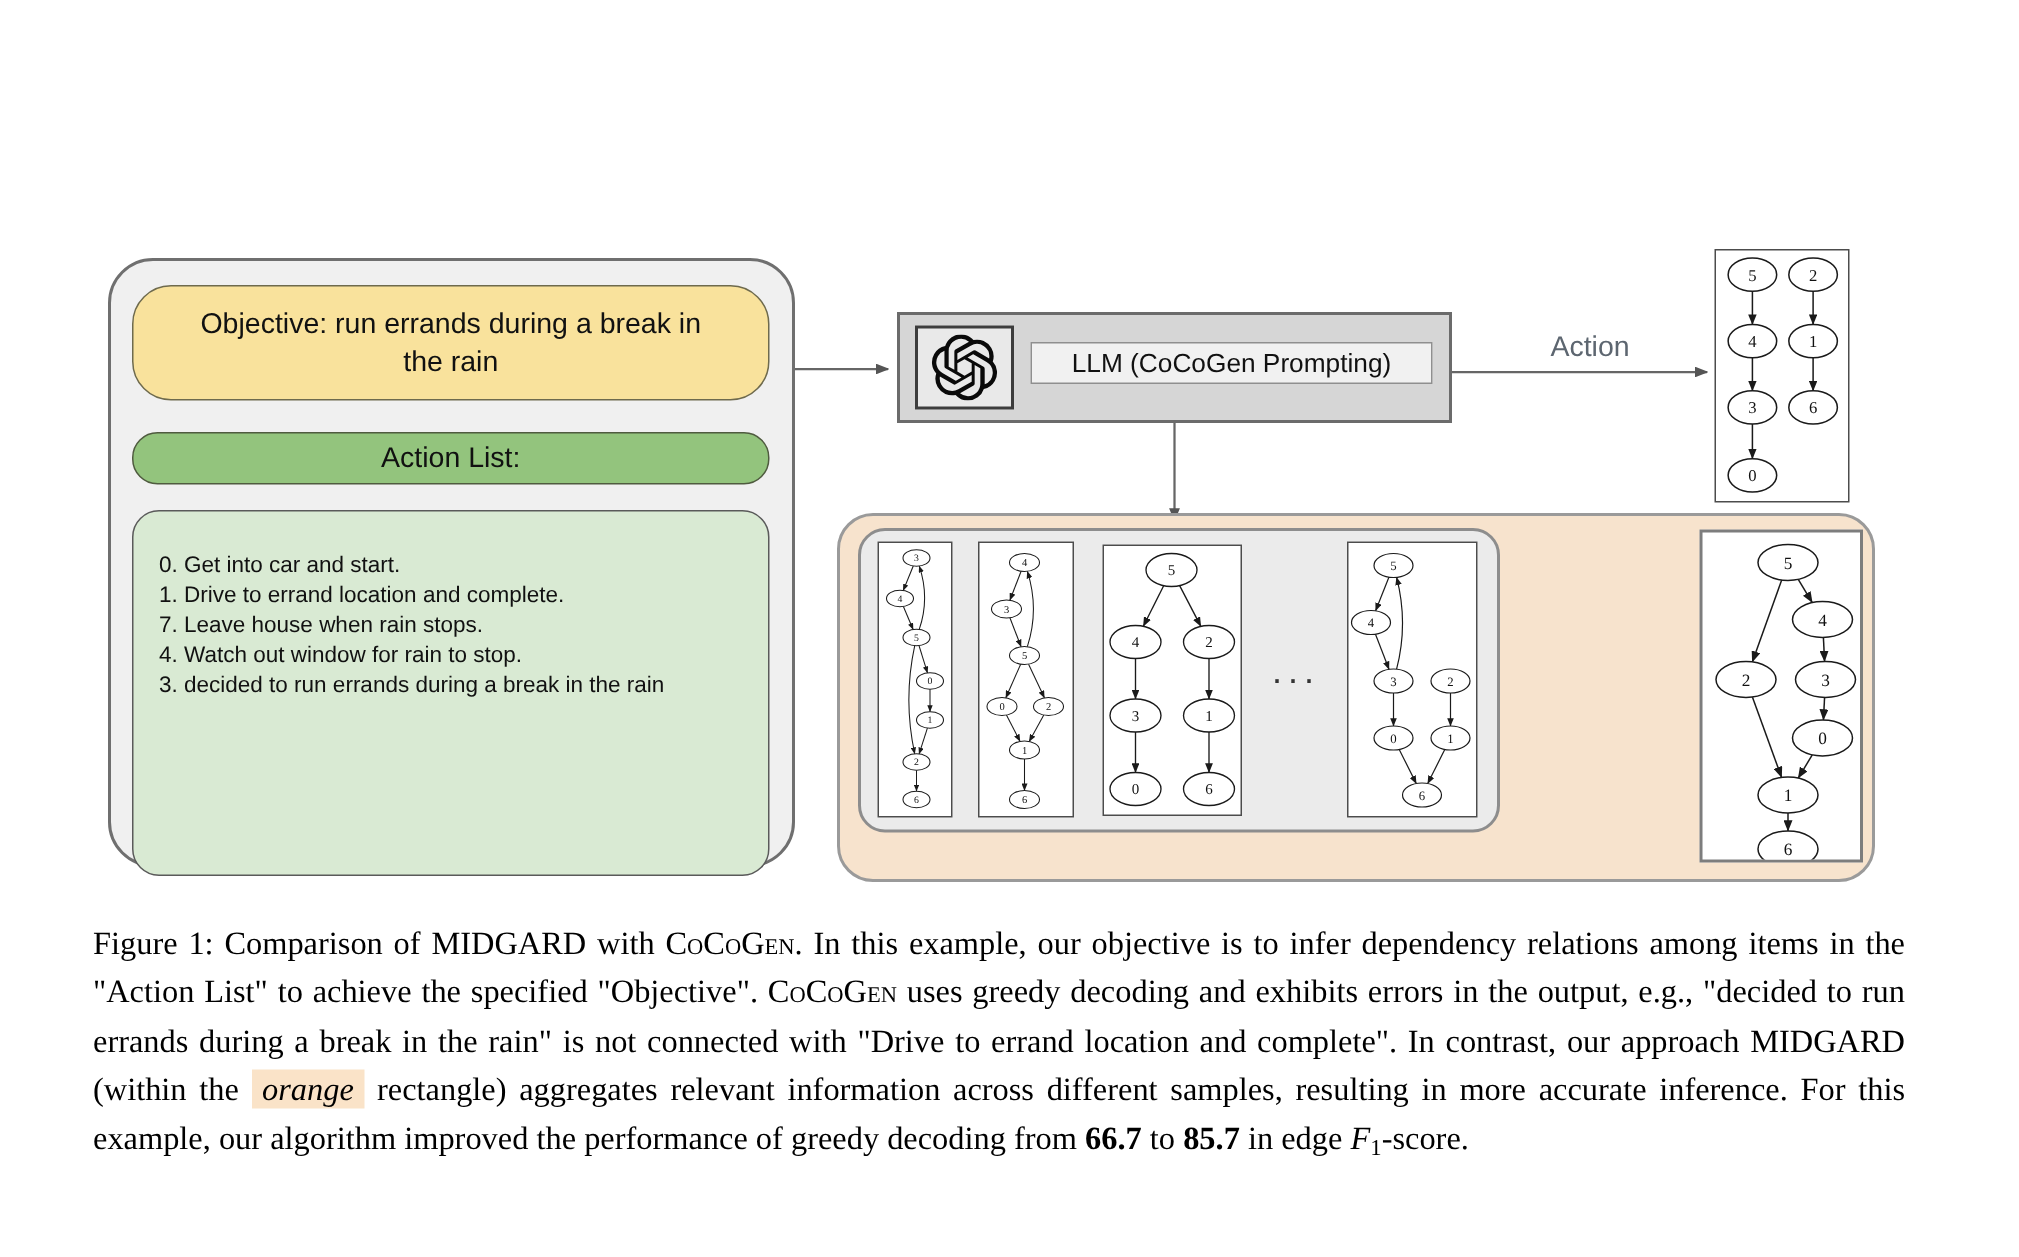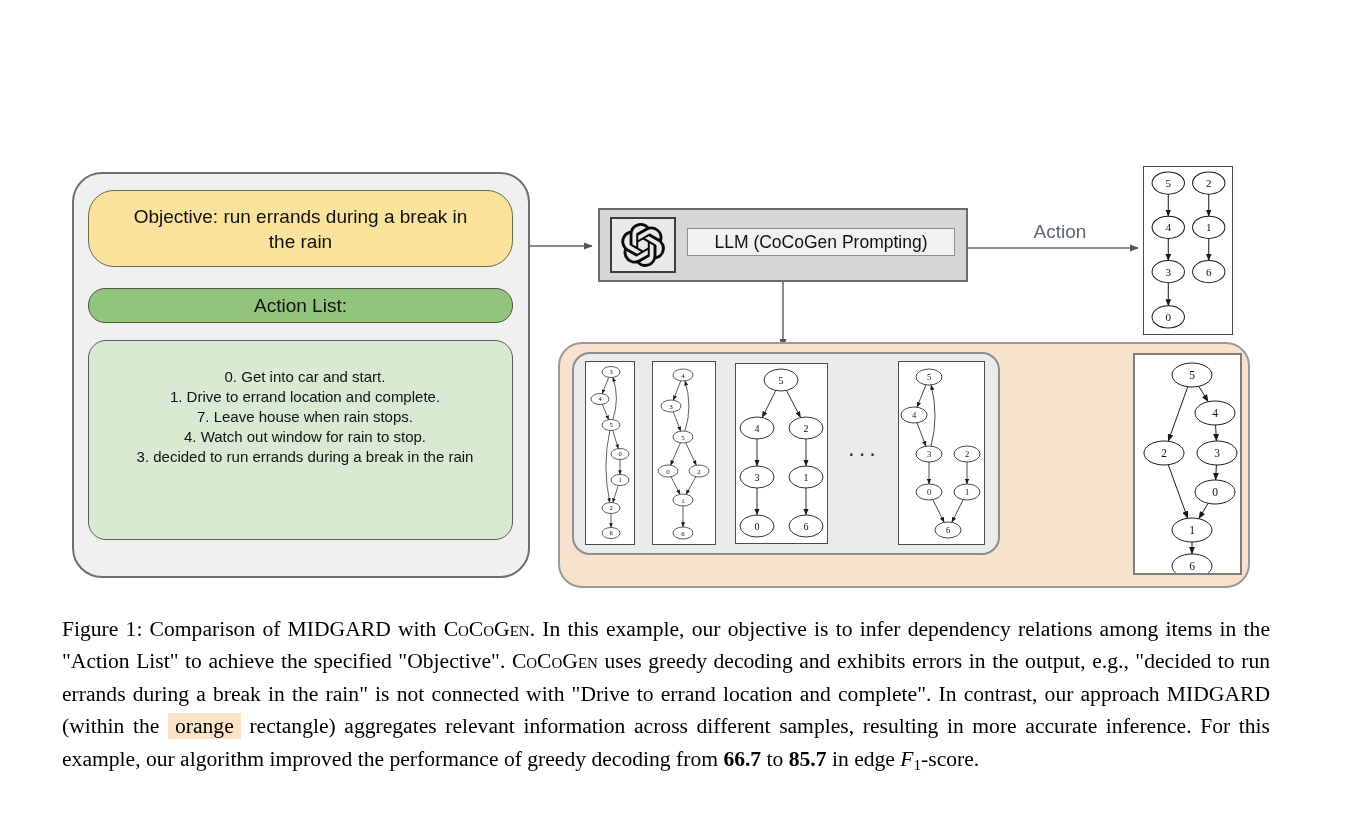--- a/index.html
+++ b/index.html
@@ -10,23 +10,23 @@
   
   .input-panel { left:72px; top:172px; width:458px; height:406px;
     background:var(--panel-fill,#f0f0f0); border:2px solid #6f6f6f; border-radius:30px; box-sizing:border-box; }
   .objective-box { left:88px; top:190px; width:425px; height:77px;
     background:var(--objective-fill,#f9e29c); border:1.5px solid #6e6a4d; border-radius:26px;
     display:flex; align-items:center; justify-content:center; text-align:center;
     font-size:19px; line-height:25px; padding:0 30px; box-sizing:border-box; }
   .action-header { left:88px; top:288px; width:425px; height:35px;
     background:var(--action-header-fill,#93c47d); border:1.5px solid #4f5b3f; border-radius:17px;
     display:flex; align-items:center; justify-content:center; font-size:19px; box-sizing:border-box; }
-  .action-list { left:88px; top:340px; width:425px; height:200px;
+  .action-list { left:88px; top:340px; width:425px; height:244px;
     background:var(--action-list-fill,#d9ead3); border:1.5px solid #5a5a5a; border-radius:18px;
-    padding:26px 8px 0 17px; box-sizing:border-box; font-size:15px; line-height:20px;text-align:center; }
+    padding:26px 8px 0 17px; box-sizing:border-box; font-size:15px; line-height:20px; }
 
   
   .llm-box { left:598px; top:208px; width:370px; height:74px;
     background:var(--llm-box-fill,#d6d6d6); border:2px solid #6b6b6b; box-sizing:border-box; }
   .logo-box { left:610px; top:217px; width:66px; height:56px; background:#e9e9e9;
     border:2px solid #3d3d3d; box-sizing:border-box; display:flex; align-items:center; justify-content:center; }
   .llm-label { left:687px; top:228px; width:268px; height:28px; background:#f1f1f1;
     border:1px solid #8f8f8f; box-sizing:border-box; display:flex; align-items:center; justify-content:center;
     font-size:17.5px; }
 
@@ -51,21 +51,21 @@
   .dots { left:836px; top:434px; width:56px; text-align:center; font-size:24px; letter-spacing:4px; color:#333; }
   .temp-label { left:572px; top:556px; width:428px; text-align:center; font-size:20px; color:#565656; }
 
   
   .connectors { left:0; top:0; width:1346px; height:838px; pointer-events:none; }
 
   
   .caption { left:62px; top:613px; width:1208px; font-family:"Liberation Serif",serif;
     font-size:21.6px; line-height:32.4px; text-align:justify; color:#000; }
   .sc { font-variant:small-caps; }
-  .hl { background:var(--highlight-fill,#fae3c8); padding:1px 7px; }
+  .hl { background:var(--highlight-fill,#fae3c8); padding:1px 7px;font-style:italic; }
   .b  { font-weight:bold; }
   .fit { font-style:italic; }
   .sub { font-size:70%; vertical-align:-0.25em; }
 </style>
 </head>
 <body>
 
 <div class="canvas">
 
   <svg class="abs connectors" width="1346" height="838" viewBox="0 0 1346 838">

